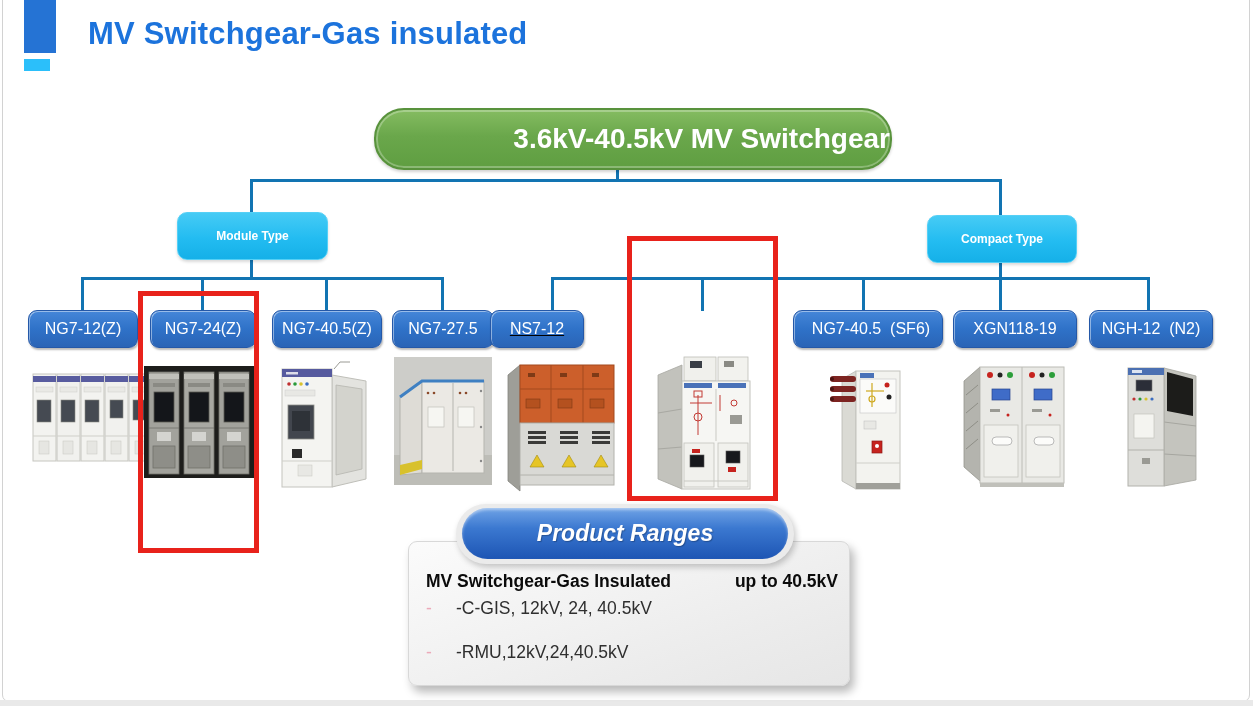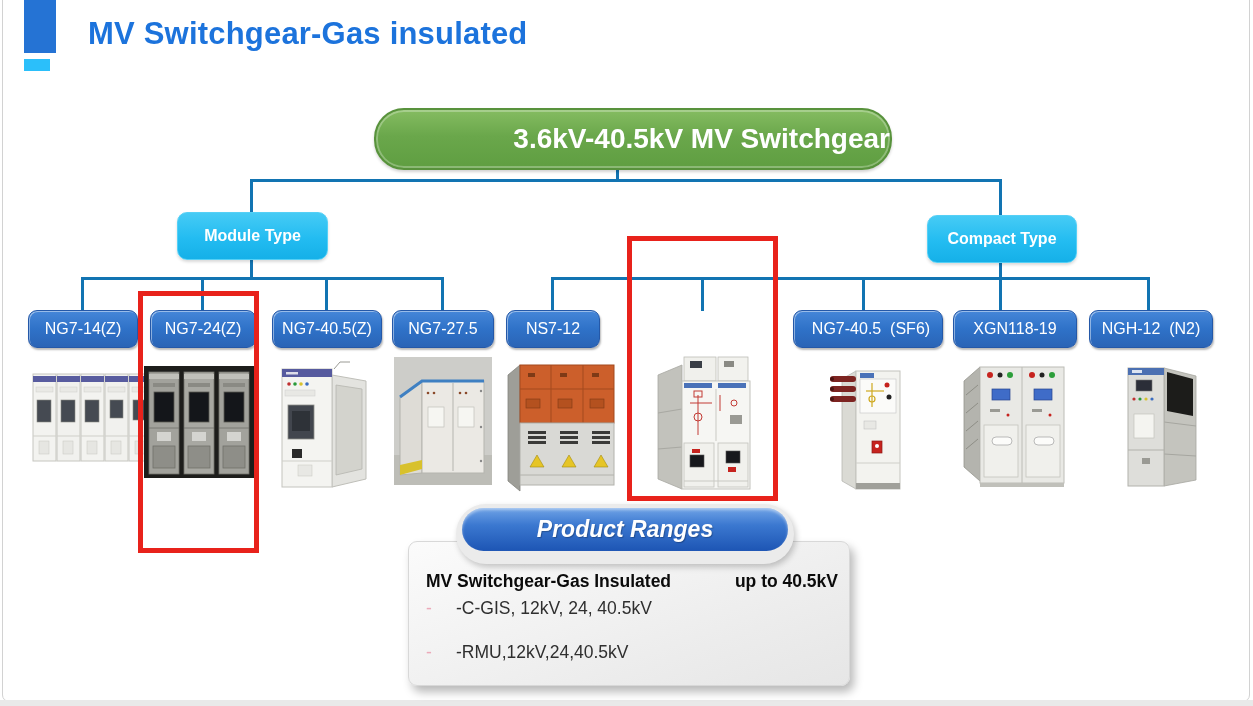--- a/index.html
+++ b/index.html
@@ -22,39 +22,39 @@
 
   
   .line{position:absolute;background:var(--connector-blue,#1274B2);z-index:1;}
   .v{width:3px;} .h{height:3px;}
 
   
   .gbox{position:absolute;height:46px;border-radius:10px;z-index:2;
     background:linear-gradient(180deg,#46cbf5 0%,#23bcf1 55%,#15b0e8 100%);
     border:1px solid #55d0f6;box-shadow:0 2px 3px rgba(0,0,0,.15);
     display:flex;align-items:center;justify-content:center;}
-  .gbox span{color:#fff;font-weight:bold;font-size:16px;}
+  .gbox span{color:#fff;font-weight:bold;font-size:12px;}
 
   
   .pbox{position:absolute;top:310px;height:36px;border-radius:9px;z-index:2;
     background:linear-gradient(180deg,#4586d8 0%,#2f72c8 50%,#2a64b6 100%);
     border:1px solid #2458a8;
     box-shadow:inset 1px 1px 0 rgba(255,255,255,.45),1px 2px 2px rgba(0,0,0,.28);
     display:flex;align-items:center;justify-content:center;}
   .pbox span{color:#fff;font-size:16px;white-space:pre;}
 
   .pimg{position:absolute;z-index:1;}
   .pimg svg{display:block;width:100%;height:100%;}
 
   .redbox{position:absolute;border:5px solid var(--highlight-red,#E8221B);box-sizing:border-box;z-index:3;}
 
   
   .ranges-outer{position:absolute;left:456px;top:504px;width:338px;height:60px;border-radius:30px;background:#ebebeb;
     box-shadow:2px 3px 6px rgba(0,0,0,.22);z-index:5;}
-  .ranges-pill{position:absolute;left:462px;top:508px;width:326px;height:43px;border-radius:26px;z-index:6;
+  .ranges-pill{position:absolute;left:462px;top:508px;width:326px;height:51px;border-radius:26px;z-index:6;
     background:linear-gradient(180deg,#6fa3e6 0%,#3b78d0 40%,#1d55b4 100%);
     box-shadow:inset 0 2px 3px rgba(255,255,255,.45);
     display:flex;align-items:center;justify-content:center;}
   .ranges-pill span{color:#fff;font-size:23px;font-weight:bold;font-style:italic;text-shadow:1px 1px 1px rgba(0,0,0,.25);}
   .ranges-box{position:absolute;left:408px;top:541px;width:440px;height:143px;border-radius:9px;z-index:4;
     background:linear-gradient(160deg,#fbfbfb 0%,#ececec 70%,#e6e6e6 100%);
     border:1px solid #d8d8d8;box-shadow:4px 6px 10px rgba(0,0,0,.28);}
   .ranges-heading{position:absolute;left:426px;top:571px;width:412px;display:flex;justify-content:space-between;z-index:6;
     font-size:17.5px;font-weight:bold;color:#0b0b0b;}
   .bullet{position:absolute;left:426px;z-index:6;font-size:17.5px;color:#2f2f2f;}
@@ -94,32 +94,32 @@
   <div class="line v" style="left:1147px;top:277px;height:34px;"></div>
 
   <div class="gbox" style="left:177px;top:212px;width:149px;">
     <span>Module Type</span>
   </div>
   <div class="gbox" style="left:927px;top:215px;width:148px;">
     <span>Compact Type</span>
   </div>
 
   <div class="pbox" style="left:28px;width:108px;">
-      <span>NG7-14(Z)</span>
+      <span>NG7-12(Z)</span>
     </div>
   <div class="pbox" style="left:150px;width:104px;">
       <span>NG7-24(Z)</span>
     </div>
   <div class="pbox" style="left:272px;width:108px;">
       <span>NG7-40.5(Z)</span>
     </div>
   <div class="pbox" style="left:392px;width:100px;">
       <span>NG7-27.5</span>
     </div>
-  <div class="pbox" style="left:506px;width:92px;">
+  <div class="pbox" style="left:490px;width:92px;text-decoration:underline;">
       <span>NS7-12</span>
     </div>
   <div class="pbox" style="left:793px;width:142px;padding-left:6px;">
       <span>NG7-40.5  (SF6)</span>
     </div>
   <div class="pbox" style="left:953px;width:122px;">
       <span>XGN118-19</span>
     </div>
   <div class="pbox" style="left:1089px;width:122px;">
       <span>NGH-12  (N2)</span>

